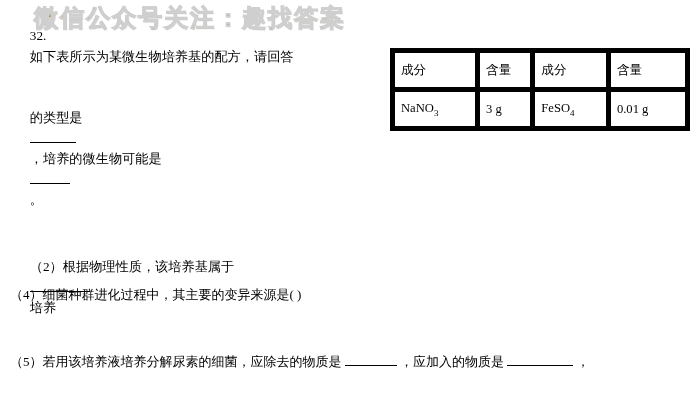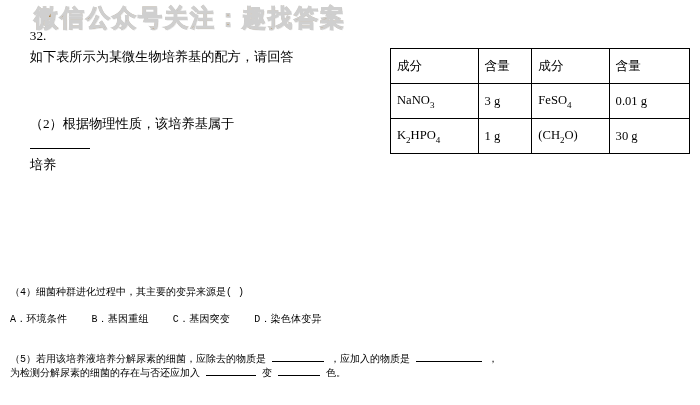--- a/index.html
+++ b/index.html
@@ -35,39 +35,38 @@
   .blank {
     display: inline-block;
     border-bottom: 1px solid #000;
     vertical-align: baseline;
   }
   
   .fullcol {
     position: absolute;
     left: 10px;
     width: 682px;
-    font-size: 10px;
+    font-size: 13px;
     line-height: 1.55;
-    font-family: Liberation Mono, monospace;
   }
   
   .tablewrap {
     position: absolute;
     left: 390px;
     top: 48px;
     width: 300px;
   }
   table.comp {
     border-collapse: collapse;
     width: 300px;
     font-size: 12.6px;
     font-family: "Liberation Serif", serif;
   }
   table.comp td {
-    border: 1px solid #000000;
+    border: 5px solid #000000;
     padding: 5px 5px 5px 6px;
     height: 24px;
     vertical-align: middle;
     white-space: nowrap;
   }
   table.comp td.c1 { width: 84px; }
   table.comp td.c2 { width: 46px; }
   table.comp td.c3 { width: 72px; }
   table.comp td.c4 { width: 78px; }
   sub { font-size: 9px; }
@@ -95,20 +94,27 @@
 <body>
 
 <div class="page">
 
   <div class="qcol">
     <div class="line">
       <span>32.</span>
       <span>如下表所示为某微生物培养基的配方，请回答</span>
     </div>
 
+    <div class="line">
+      <span>的类型是</span>
+      <span class="blank" style="width:46px"></span>
+      <span>，培养的微生物可能是</span>
+      <span class="blank" style="width:40px"></span>
+      <span>。</span>
+    </div>
 
     <div class="line" style="margin-top:6px">
       <span>（2）根据物理性质，该培养基属于</span>
       <span class="blank" style="width:60px"></span>
       <span>培养</span>
     </div>
     <div class="line">
       
       
       
@@ -128,52 +134,33 @@
         <td class="c2">含量</td>
         <td class="c3">成分</td>
         <td class="c4">含量</td>
       </tr>
       <tr>
         <td class="c1">NaNO<sub>3</sub></td>
         <td class="c2">3 g</td>
         <td class="c3">FeSO<sub>4</sub></td>
         <td class="c4">0.01 g</td>
       </tr>
-      <tr>
-        <td class="c1">K<sub>2</sub>HPO<sub>4</sub></td>
-        <td class="c2">1 g</td>
-        <td class="c3">(CH<sub>2</sub>O)</td>
-        <td class="c4">30 g</td>
-      </tr>
     </tbody>
       </table>
   </div>
 
   <div class="fullcol" style="top:285px">
     <span>（4）细菌种群进化过程中，其主要的变异来源是(            )</span>
   </div>
 
-  <div class="fullcol opts" style="top:312px">
-    <span class="opt">A．环境条件</span>
-    <span class="opt">B．基因重组</span>
-    <span class="opt">C．基因突变</span>
-    <span class="opt">D．染色体变异</span>
-  </div>
 
   <div class="fullcol" style="top:352px">
     <span>（5）若用该培养液培养分解尿素的细菌，应除去的物质是</span>
     <span class="blank" style="width:52px"></span>
     <span>，应加入的物质是</span>
     <span class="blank" style="width:66px"></span>
     <span>，</span>
   </div>
 
-  <div class="fullcol" style="top:366px">
-    <span>为检测分解尿素的细菌的存在与否还应加入</span>
-    <span class="blank" style="width:50px"></span>
-    <span>变</span>
-    <span class="blank" style="width:42px"></span>
-    <span>色。</span>
-  </div>
 
   <div class="watermark">微信公众号关注：趣找答案</div>
 
 </div>
 
 </body></html>

